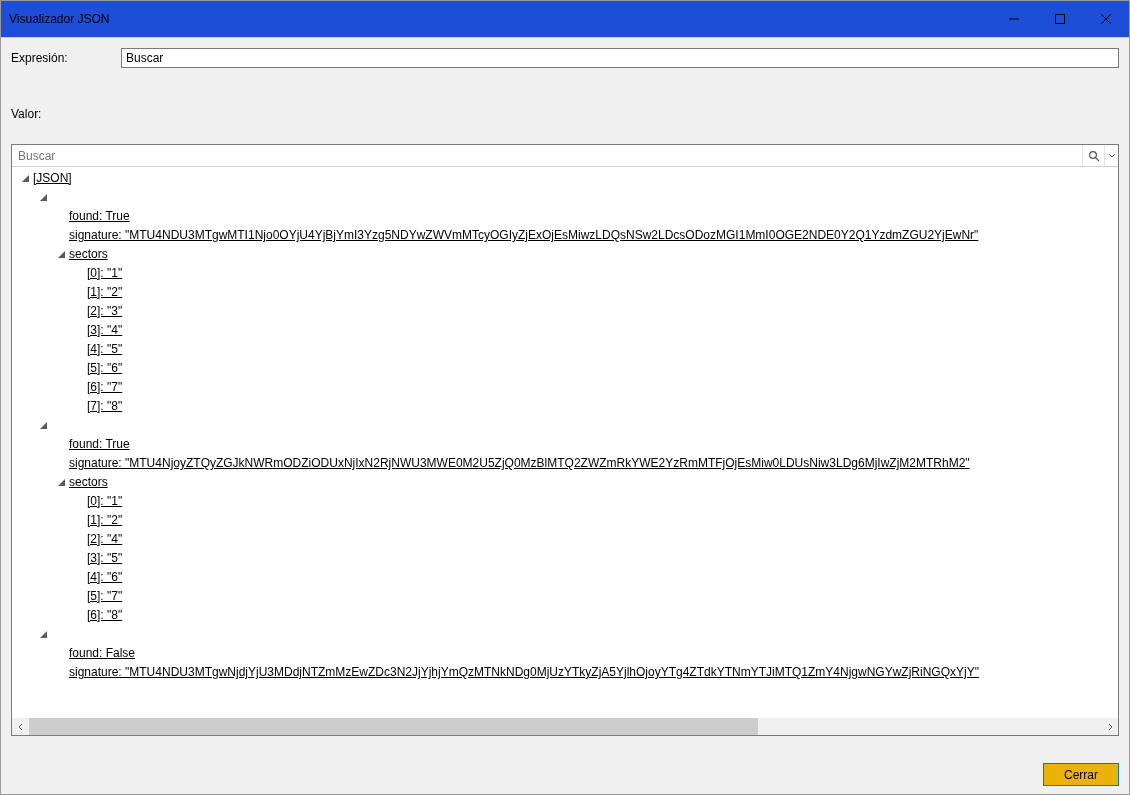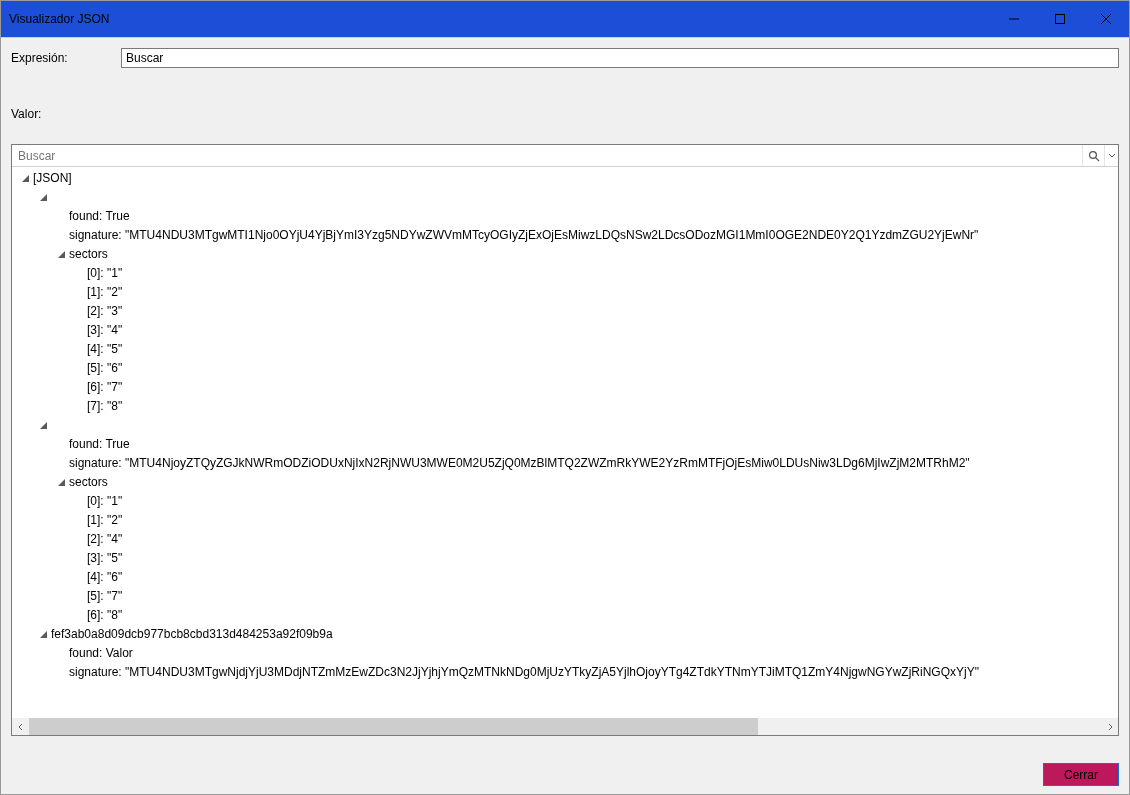--- a/index.html
+++ b/index.html
@@ -86,20 +86,21 @@
   .tree-wrap {
     flex: 1 1 auto;
     overflow: hidden;
     position: relative;
   }
   .tree {
     position: absolute; inset: 0 0 17px 0;
     overflow: hidden;
     padding: 2px 0 2px 4px;
     white-space: nowrap;
+    text-decoration: underline;
   }
   .node { line-height: 19px; height: 19px; white-space: nowrap; }
   .tw {
     display: inline-block;
     width: 11px; text-align: center;
     color: #404040;
     font-size: 10px;
     user-select: none;
     margin-right: 2px;
     vertical-align: 0;
@@ -125,21 +126,21 @@
     position: absolute; top: 0; height: 17px;
     left: 0; width: 68%;
     background: #cdcdcd;
   }
   .footer {
     display: flex; justify-content: flex-end;
     padding-top: 4px;
   }
   .close-btn {
     min-width: 76px; height: 23px;
-    background: #be185d;
+    background: #eab308;
     border: 1px solid #0078d7;
     box-shadow: inset 0 0 0 1px #ffffff00;
     font: inherit;
     cursor: pointer;
   }
 </style>
 </head>
 <body>
 
 <div class="window">
@@ -224,22 +225,22 @@
                 </svg></span><span>sectors</span></div>
             <div class="node"><span class="ind" style="width:58px"></span><span class="tw-empty"></span><span>[0]: "1"</span></div>
             <div class="node"><span class="ind" style="width:58px"></span><span class="tw-empty"></span><span>[1]: "2"</span></div>
             <div class="node"><span class="ind" style="width:58px"></span><span class="tw-empty"></span><span>[2]: "4"</span></div>
             <div class="node"><span class="ind" style="width:58px"></span><span class="tw-empty"></span><span>[3]: "5"</span></div>
             <div class="node"><span class="ind" style="width:58px"></span><span class="tw-empty"></span><span>[4]: "6"</span></div>
             <div class="node"><span class="ind" style="width:58px"></span><span class="tw-empty"></span><span>[5]: "7"</span></div>
             <div class="node"><span class="ind" style="width:58px"></span><span class="tw-empty"></span><span>[6]: "8"</span></div>
             <div class="node"><span class="ind" style="width:22px"></span><span class="tw"><svg width="9" height="9" style="vertical-align:-1px">
                   <polygon points="1,8 8,8 8,1" fill="#595959"></polygon>
-                </svg></span><span>fef3ab0a8d09dcb977bcb8cbd313d484253a92f09b9a</span></div>
-            <div class="node"><span class="ind" style="width:40px"></span><span class="tw-empty"></span><span>found: Valor</span></div>
+                </svg></span></div>
+            <div class="node"><span class="ind" style="width:40px"></span><span class="tw-empty"></span><span>found: False</span></div>
             <div class="node"><span class="ind" style="width:40px"></span><span class="tw-empty"></span><span>signature: "MTU4NDU3MTgwNjdjYjU3MDdjNTZmMzEwZDc3N2JjYjhjYmQzMTNkNDg0MjUzYTkyZjA5YjlhOjoyYTg4ZTdkYTNmYTJiMTQ1ZmY4NjgwNGYwZjRiNGQxYjY"</span></div>
           </div>
 
         <div class="hscroll">
           <div class="btn">
             <svg width="8" height="8" viewBox="0 0 8 8">
                 <polyline points="5,1 2,4 5,7" fill="none" stroke="#606060" stroke-width="1"></polyline>
               </svg>
           </div>
           <div class="track">

